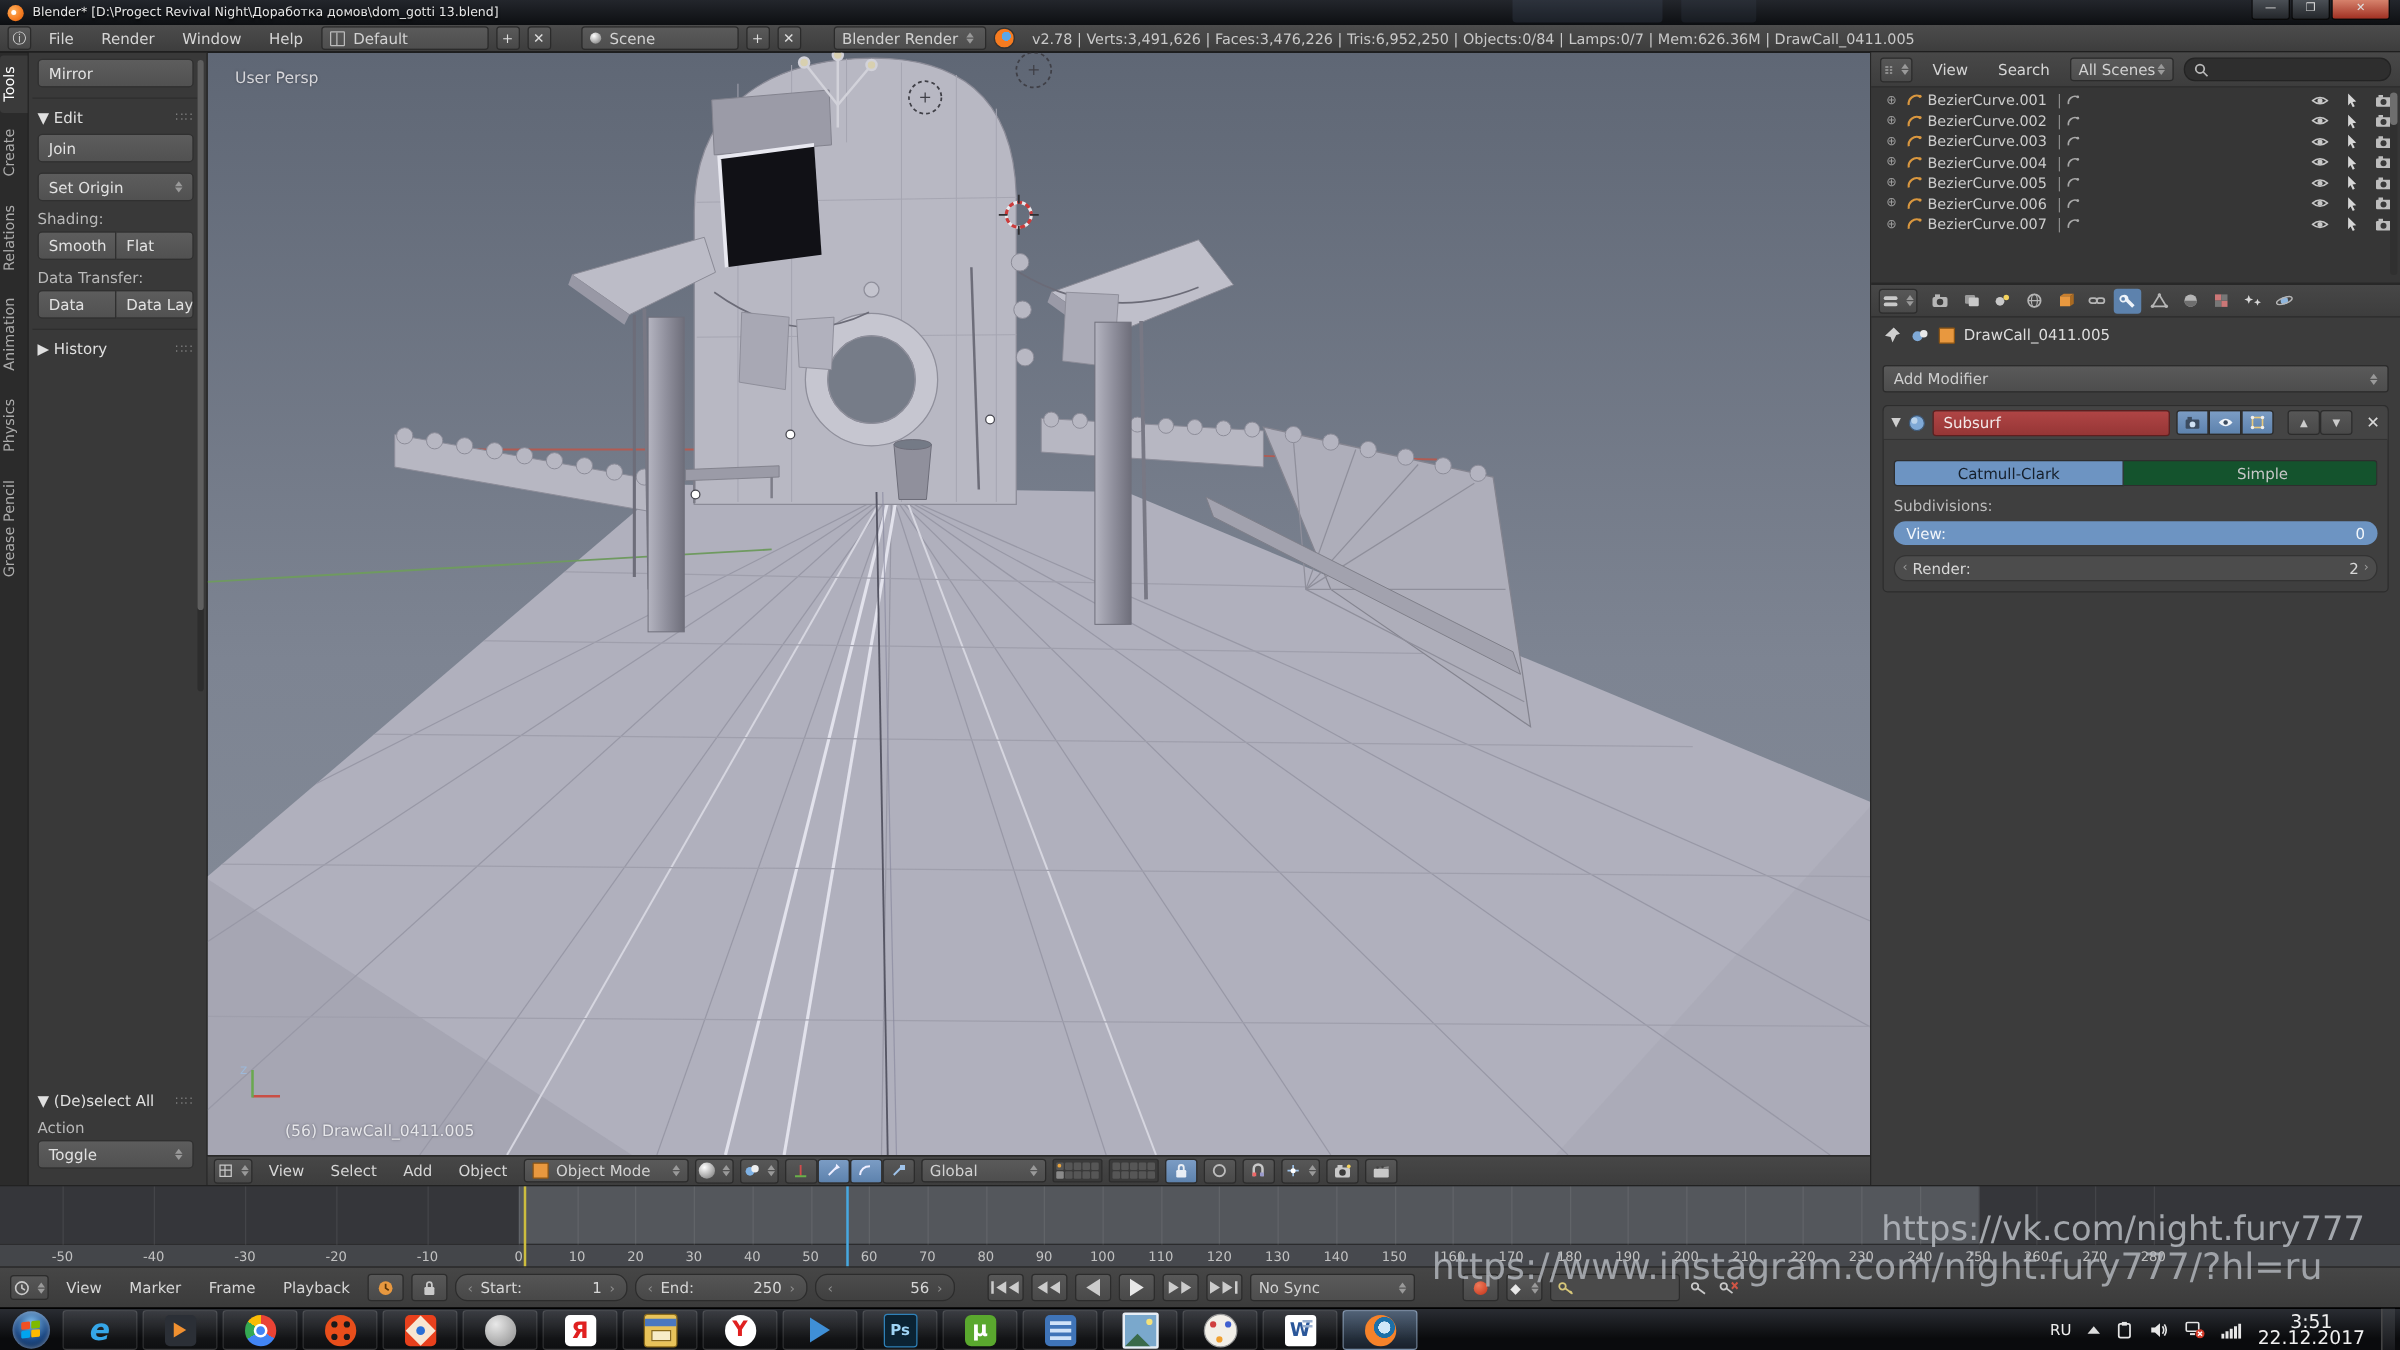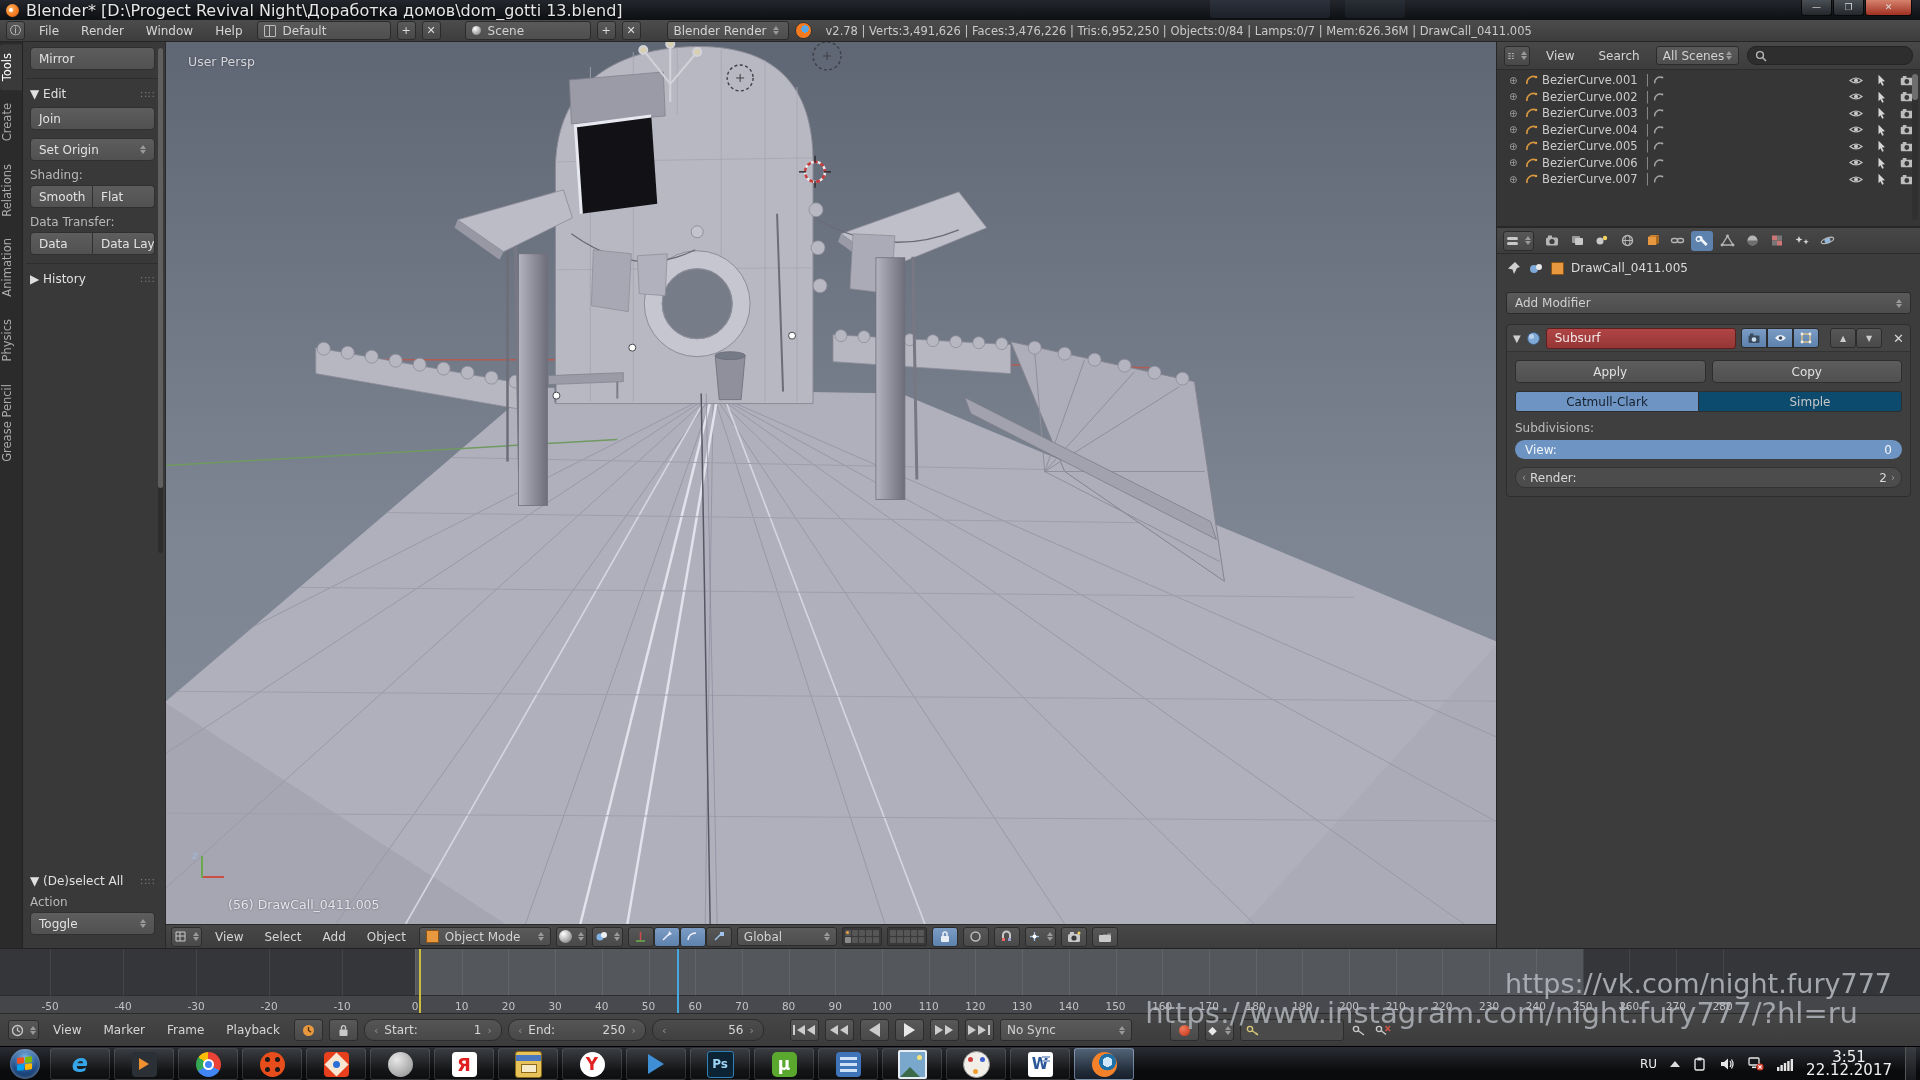--- a/index.html
+++ b/index.html
@@ -5,21 +5,21 @@
   html,body{margin:0;padding:0;background:#000;}
   body{width:1920px;height:1080px;position:relative;overflow:hidden;
        font-family:"DejaVu Sans","Liberation Sans",sans-serif;color:#cfcfcf;font-size:12px;
        -webkit-font-smoothing:antialiased;}
   .ni{pointer-events:none}
   
   #titlebar{position:absolute;left:0;top:0;width:1920px;height:20px;
     background:linear-gradient(#23262c,#0d0f12);display:flex;align-items:center;gap:7px;padding-left:6px;box-sizing:border-box;}
   #titlebar .blogo{width:13px;height:13px;border-radius:50%;background:radial-gradient(circle at 35% 35%,#ffb25e,#f57b20 60%,#c85a10);position:relative;flex:0 0 auto;}
   #titlebar .blogo::after{content:"";position:absolute;left:3px;top:4px;width:4px;height:4px;border-radius:50%;background:#fff;}
-  #titlebar .ttext{color:#e6e6e6;font-size:16px;white-space:nowrap;text-shadow:0 1px 2px #000;}
+  #titlebar .ttext{color:#e6e6e6;font-size:10px;white-space:nowrap;text-shadow:0 1px 2px #000;}
   .bgwin{position:absolute;top:0;height:18px;background:rgba(90,110,135,.35);border-radius:0 0 3px 3px;}
   #winbtns{position:absolute;right:8px;top:0;display:flex;}
   #winbtns .wb{width:29px;height:15px;border:1px solid #090909;border-top:none;border-radius:0 0 3px 3px;
     background:linear-gradient(#4a4f55,#24272b);color:#ddd;font-size:9px;line-height:14px;text-align:center;margin-left:1px;}
   #winbtns .wb.close{width:45px;background:linear-gradient(#d6826c,#a03022);}
   
   #menubar{position:absolute;left:0;top:20px;width:1920px;height:22px;background:linear-gradient(#4c4c4c,#3d3d3d);
     border-bottom:1px solid #262626;display:flex;align-items:center;gap:6px;padding:0 6px;box-sizing:border-box;}
   .menu{padding:0 8px;color:#d6d6d6;}
   .combo,.fieldbox{height:17px;background:linear-gradient(#5a5a5a,#4e4e4e);border:1px solid #2b2b2b;border-radius:3px;
@@ -111,21 +111,21 @@
   .modtoggles .tile:first-child{border-radius:3px 0 0 3px;}
   .modtoggles .tile:last-child{border-radius:0 3px 3px 0;}
   .arrpair{display:flex;margin-left:6px;}
   #mod-body{padding:8px;}
   .rowflex{display:flex;gap:6px;}
   .bbtn{flex:1;height:21px;background:linear-gradient(#5d5d5d,#505050);border:1px solid #2e2e2e;border-radius:4px;
     display:flex;align-items:center;justify-content:center;color:#e0e0e0;}
   .segrow{display:flex;margin-top:8px;}
   .seg{flex:1;height:19px;display:flex;align-items:center;justify-content:center;border:1px solid #2e2e2e;}
   .seg.on{background:#6d94c2;color:#16202c;border-radius:3px 0 0 3px;}
-  .seg.off{background:#0c4a6e;color:#c7c7c7;border-left:none;border-radius:0 3px 3px 0;padding-left:20px;}
+  .seg.off{background:#14532d;color:#c7c7c7;border-left:none;border-radius:0 3px 3px 0;padding-left:20px;}
   .cols{display:flex;gap:14px;margin-top:9px;}
   .col{flex:1;}
   .collabel{color:#bdbdbd;margin-bottom:5px;}
   .slider{height:19px;border-radius:10px;background:#6d94c2;color:#f2f6fa;display:flex;align-items:center;justify-content:space-between;padding:0 10px;margin-bottom:8px;}
   .numf{height:19px;border-radius:10px;background:#4c4c4c;border:1px solid #333;color:#d8d8d8;display:flex;align-items:center;gap:4px;padding:0 6px;}
   .numf .lab{flex:1;} .numf .arr{color:#9b9b9b;font-size:10px;}
   .chkrow{display:flex;align-items:center;gap:7px;margin-bottom:7px;color:#9f9f9f;}
   .chkrow.checked{color:#e8e8e8;}
   .chk{width:14px;height:14px;border-radius:3px;background:#444;border:1px solid #262626;display:inline-flex;align-items:center;justify-content:center;font-size:10px;color:#fff;}
   .chk.on{background:#5b82b5;border-color:#3a5b85;}
@@ -1001,24 +1001,20 @@
               <span class="tile">
                   <span style="font-size:8px;color:#ccc">▲</span>
                 </span>
               <span class="tile">
                   <span style="font-size:8px;color:#ccc">▼</span>
                 </span>
             </span>
             <span style="color:#d8d8d8;margin-left:6px;font-size:13px">✕</span>
           </div>
           <div id="mod-body">
-            <div class="rowflex">
-              <div class="bbtn">Apply</div>
-              <div class="bbtn">Copy</div>
-            </div>
             <div class="segrow">
               <div class="seg on">Catmull-Clark</div>
               <div class="seg off">Simple</div>
             </div>
             <div class="cols">
               <div class="col">
                 <div class="collabel">Subdivisions:</div>
                 <div class="slider">
                   <span>View:</span>
                     <span>0</span>

